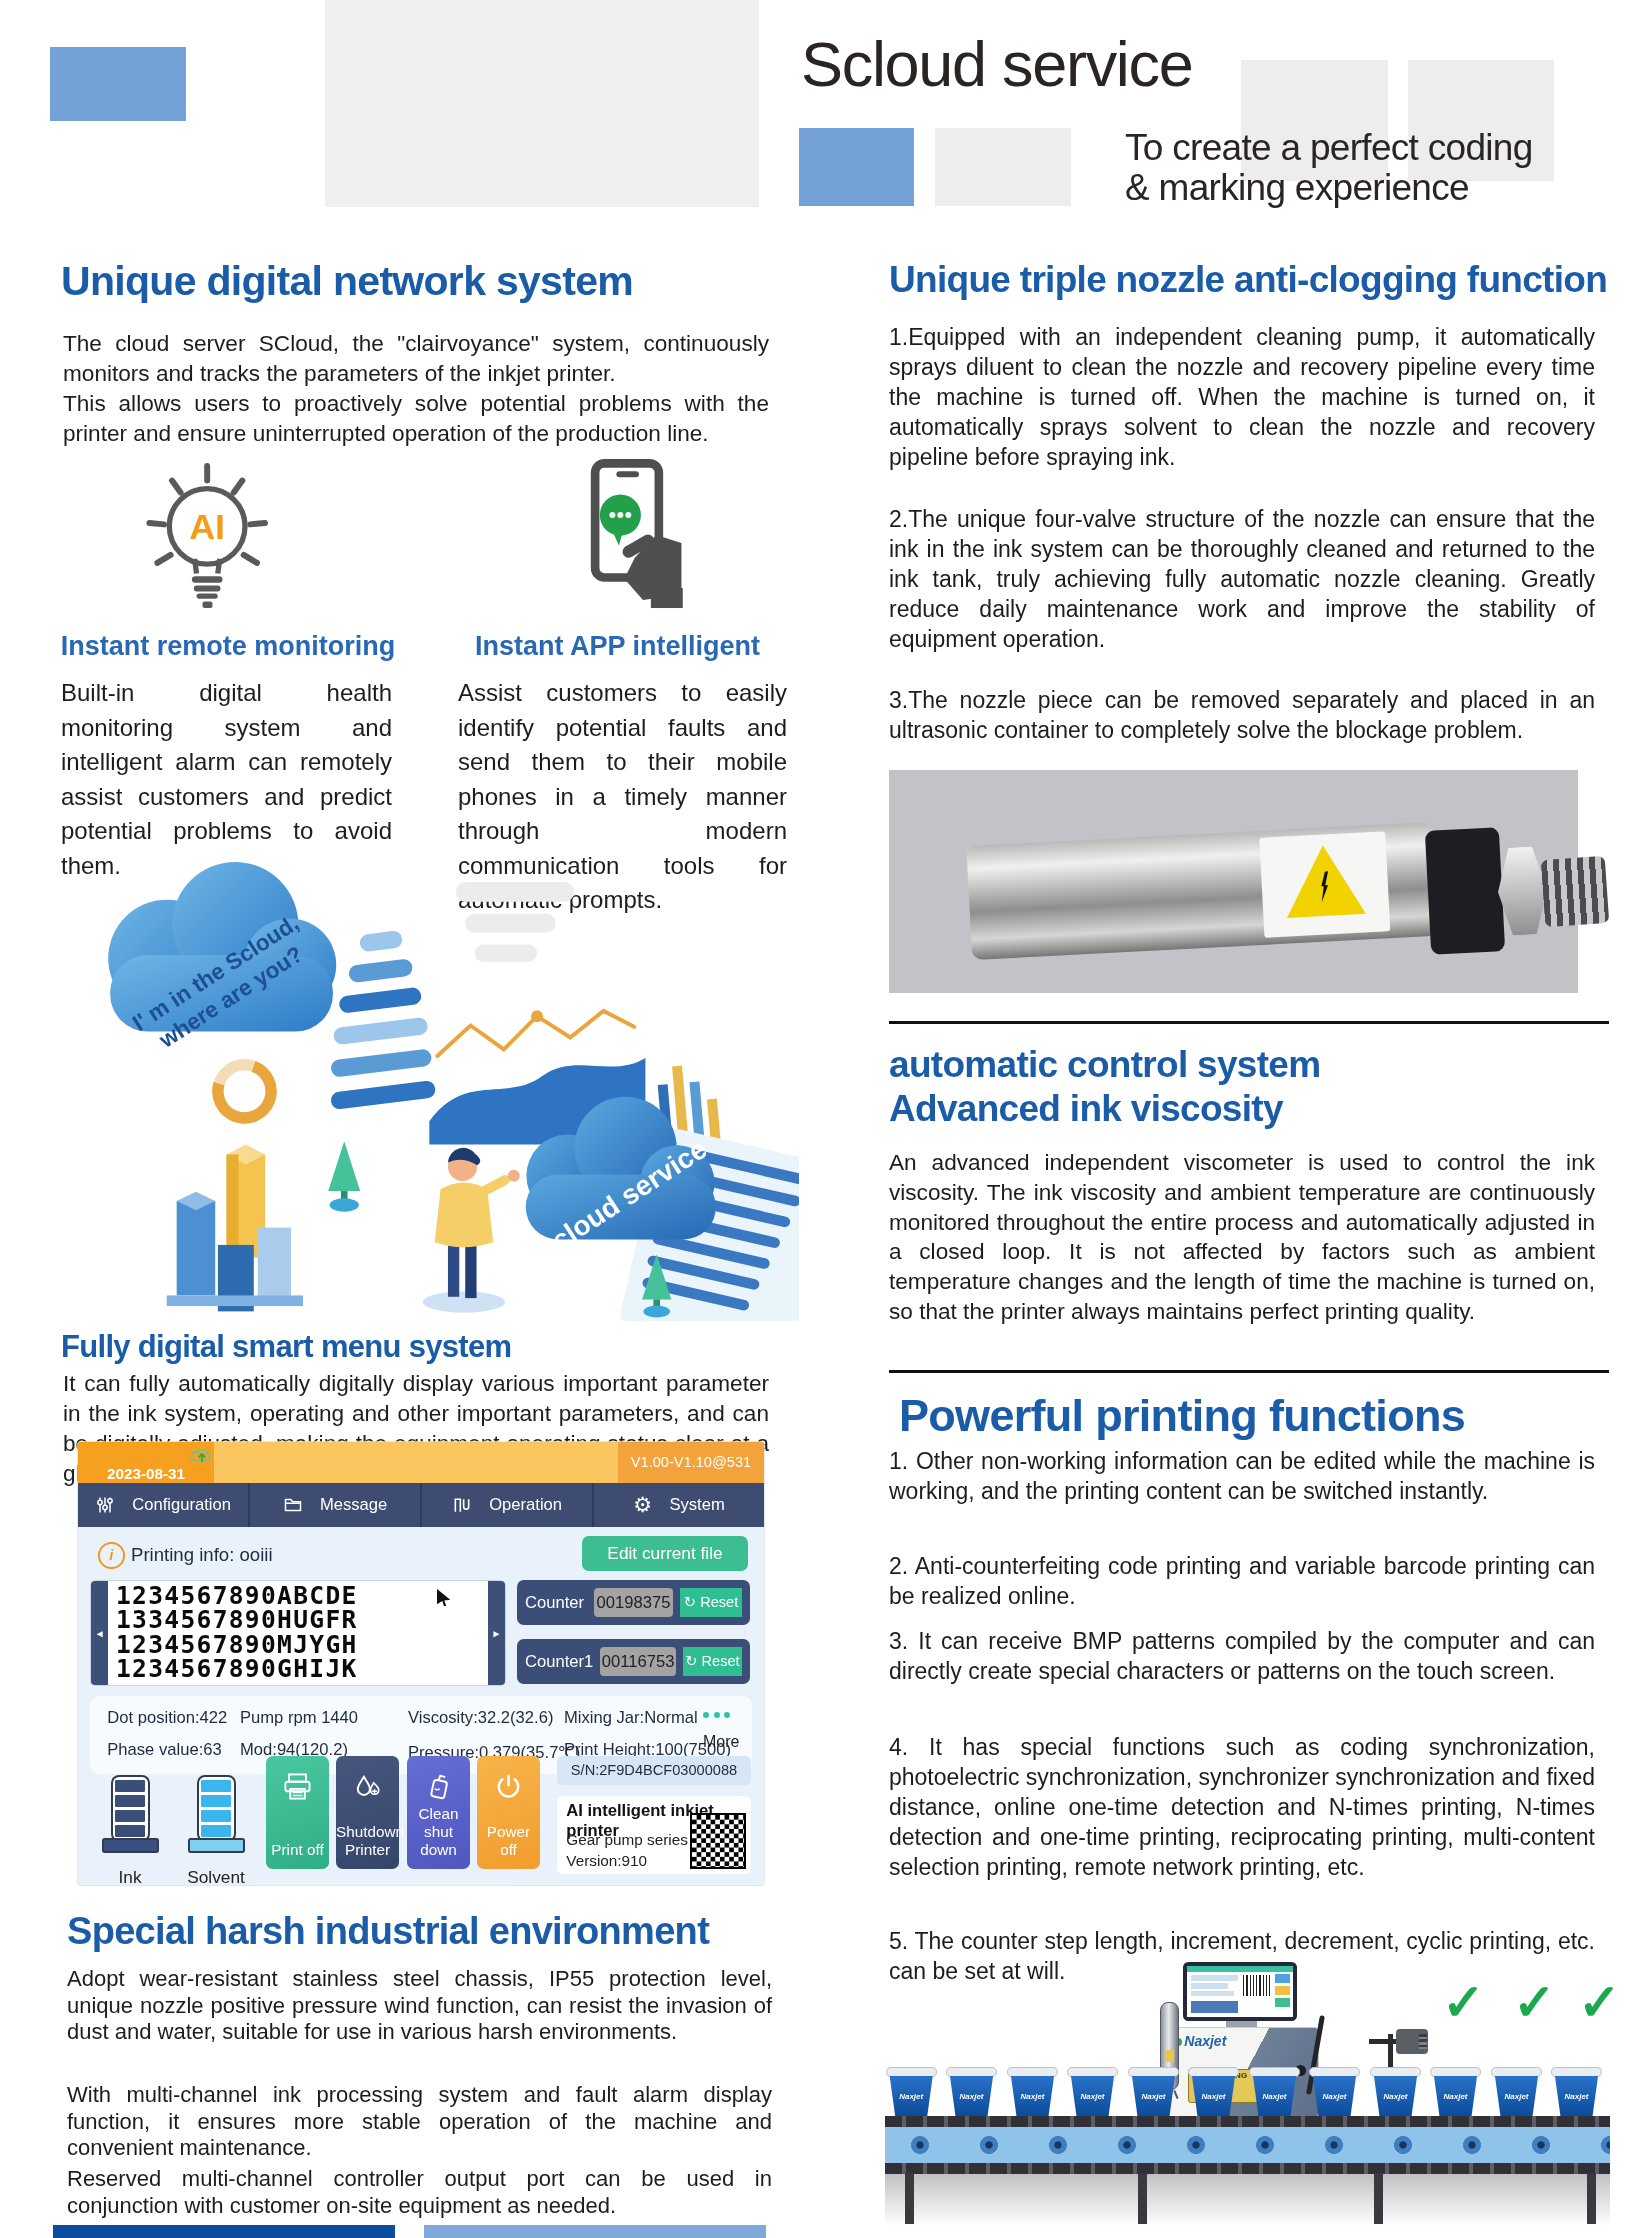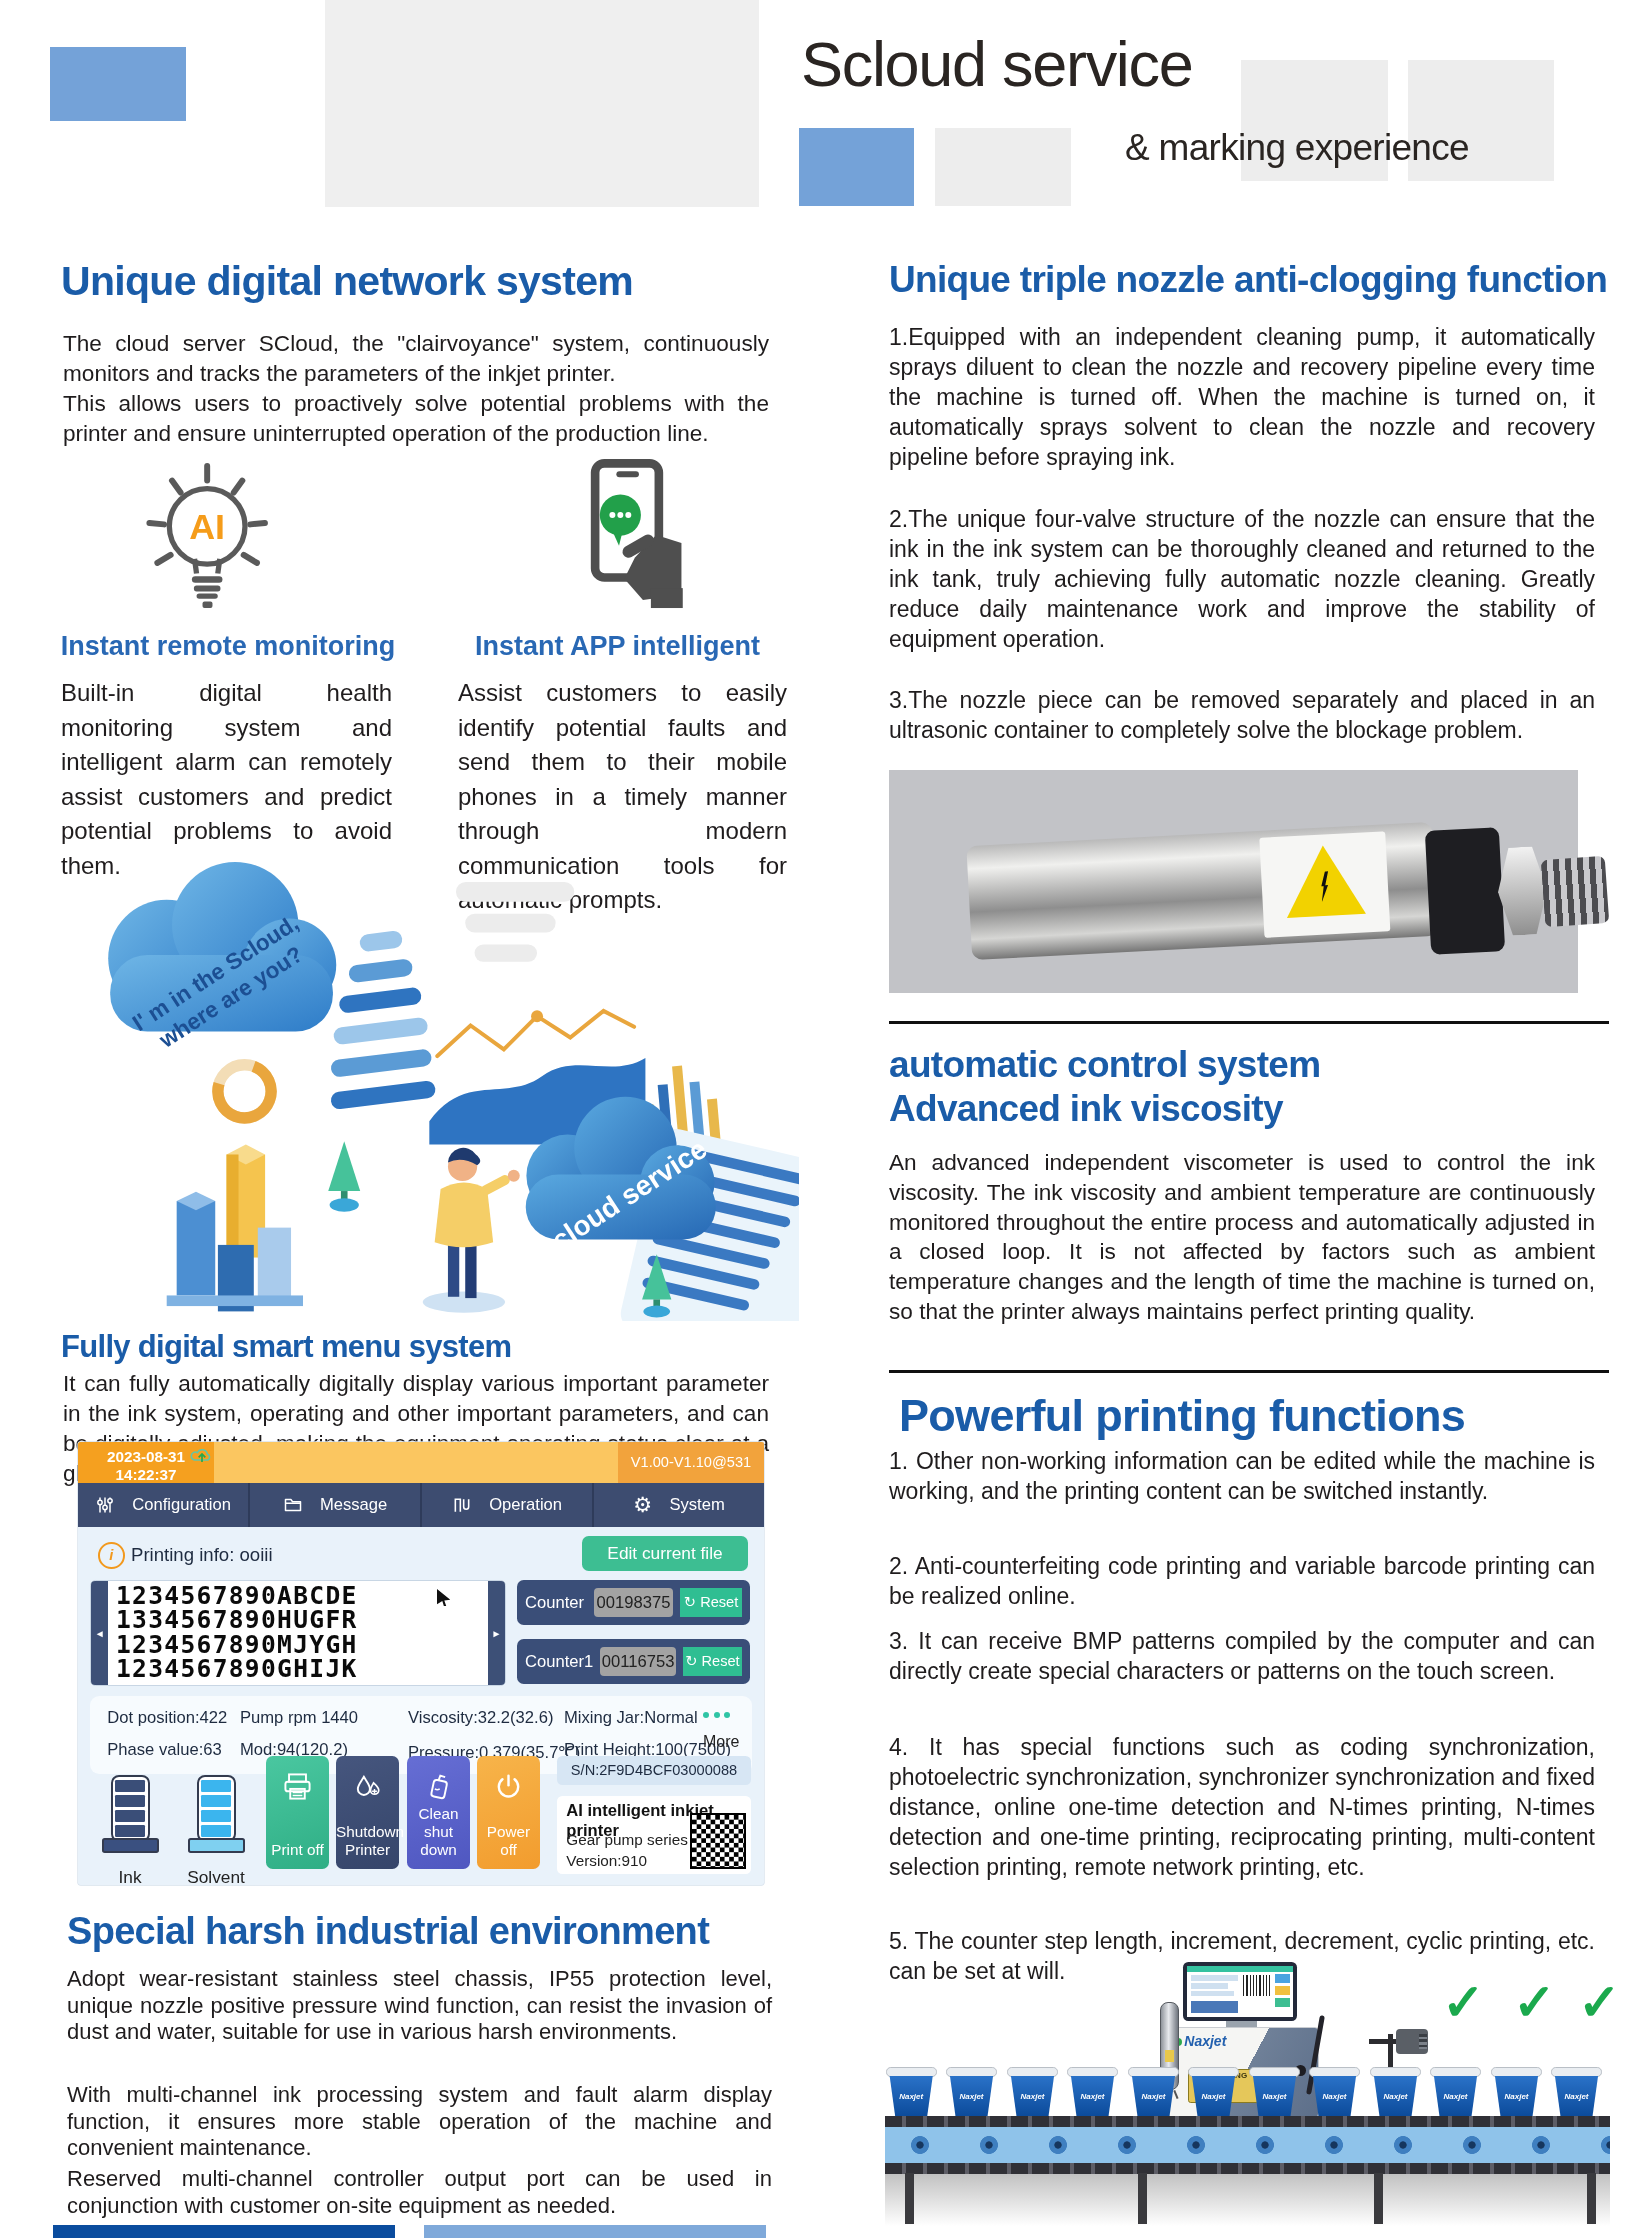--- a/index.html
+++ b/index.html
@@ -13,21 +13,21 @@
   .body36{font-size:24px;line-height:1.44;}
   .body33{font-size:22px;line-height:1.21;}
   .ftitle{font-size:27px;font-weight:700;color:#2968B4;text-align:center;}
   .grayblock{background:#EDEDED;}
   .blueblock{background:#74A2D8;}
   .divider{background:#101010;height:3.3px;}
   
   .ui{background:#E9F2FA;border-radius:2.7px;overflow:hidden;box-shadow:0 0 0 0.7px #d8e2ec;}
   .ui-topbar{position:absolute;left:0;top:0;width:100%;height:41px;background:#FBC660;}
   .ui-date{position:absolute;left:0;top:0;width:136px;height:41px;background:#F5A01F;color:#fff;
-           font-size:15.3px;font-weight:700;line-height:1.2;text-align:center;padding-top:6px;box-sizing:border-box;}
+           font-size:15.3px;font-weight:700;line-height:1.2;text-align:center;padding-top:23px;box-sizing:border-box;}
   .ui-status{position:absolute;left:136px;top:0;width:404px;height:41px;color:#35D83A;font-size:22.6px;
              font-weight:700;text-align:center;line-height:41px;}
   .ui-version{position:absolute;right:0;top:0;width:146px;height:41px;background:#F2A33C;color:#fff;
               font-size:14.6px;text-align:center;line-height:41px;}
   .ui-menu{position:absolute;left:0;top:41px;width:100%;height:44px;background:#3D4C70;display:flex;}
   .ui-tab{flex:1;display:flex;align-items:center;justify-content:center;gap:17.3px;color:#fff;
           font-size:16.6px;border-right:2px solid #2E3B5A;cursor:pointer;}
   .ui-tab:last-child{border-right:none;}
   .ui-infoicon{width:22.6px;height:22.6px;border:2px solid #F2991D;border-radius:50%;color:#F2991D;
                font-size:14.6px;font-weight:700;text-align:center;line-height:22.6px;font-style:italic;}
@@ -109,20 +109,21 @@
 <body>
 
 <div class="abs grayblock" style="left:325px;top:0;width:434px;height:207px;background:#EFEFEF"></div>
 <div class="abs blueblock" style="left:50px;top:47px;width:136px;height:74px"></div>
 <div class="abs" style="left:801px;top:28px;width:426px;font-size:63px;color:#2A2522;letter-spacing:-1.3px">Scloud service</div>
 <div class="abs grayblock" style="left:1241px;top:60px;width:147px;height:121px"></div>
 <div class="abs grayblock" style="left:1408px;top:60px;width:146px;height:121px"></div>
 <div class="abs blueblock" style="left:799px;top:128px;width:115px;height:78px"></div>
 <div class="abs grayblock" style="left:935px;top:128px;width:136px;height:78px"></div>
 <div class="abs" style="left:1125px;top:128px;width:505px;font-size:37px;line-height:1.07;color:#2A2522;letter-spacing:-0.7px">
+  <div>To create a perfect coding</div>
   <div>&amp; marking experience</div>
 </div>
 
 <div class="abs h-blue" style="left:61px;top:258px;font-size:41px">Unique digital network system</div>
 <div class="abs body34 jt" style="left:63px;top:329px;width:706px">The cloud server SCloud, the "clairvoyance" system, continuously monitors and tracks the parameters of the inkjet printer.</div>
 <div class="abs body34 jt" style="left:63px;top:389px;width:706px">This allows users to proactively solve potential problems with the printer and ensure uninterrupted operation of the production line.</div>
 
 <div class="abs" style="left:136px;top:458px;width:143px;height:156px">
   <svg width="143" height="156" viewBox="0 0 215 235">
     <g stroke="#5a5a5a" stroke-width="9" stroke-linecap="round">

